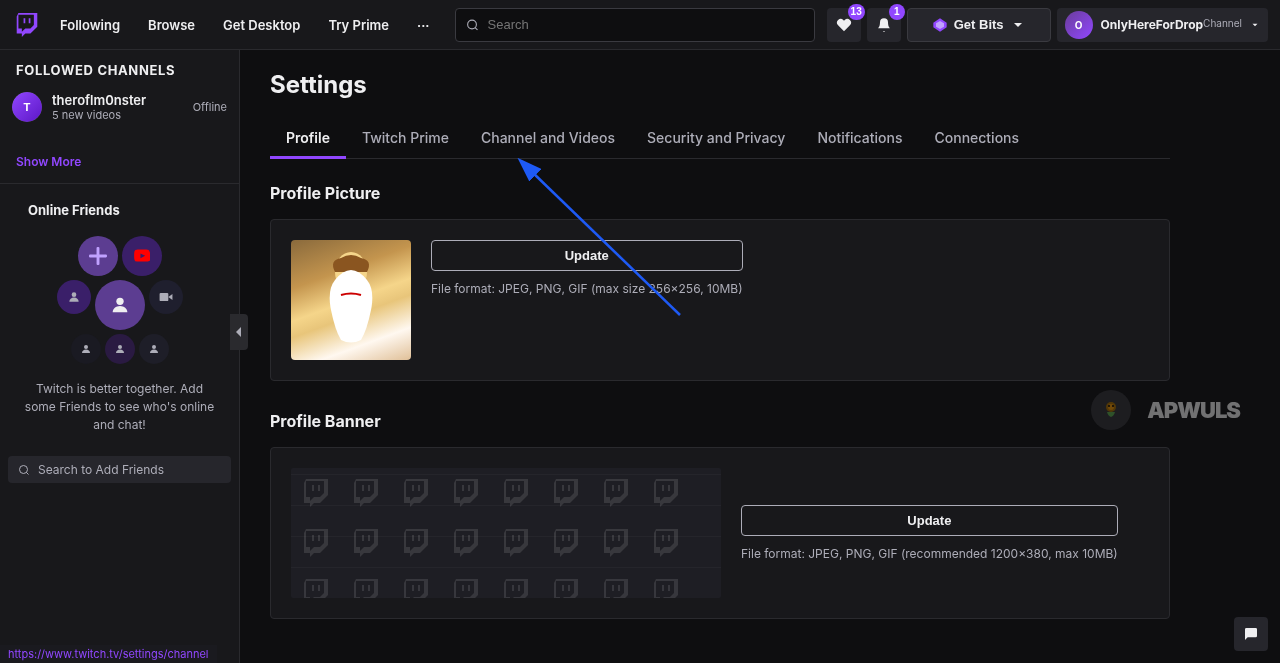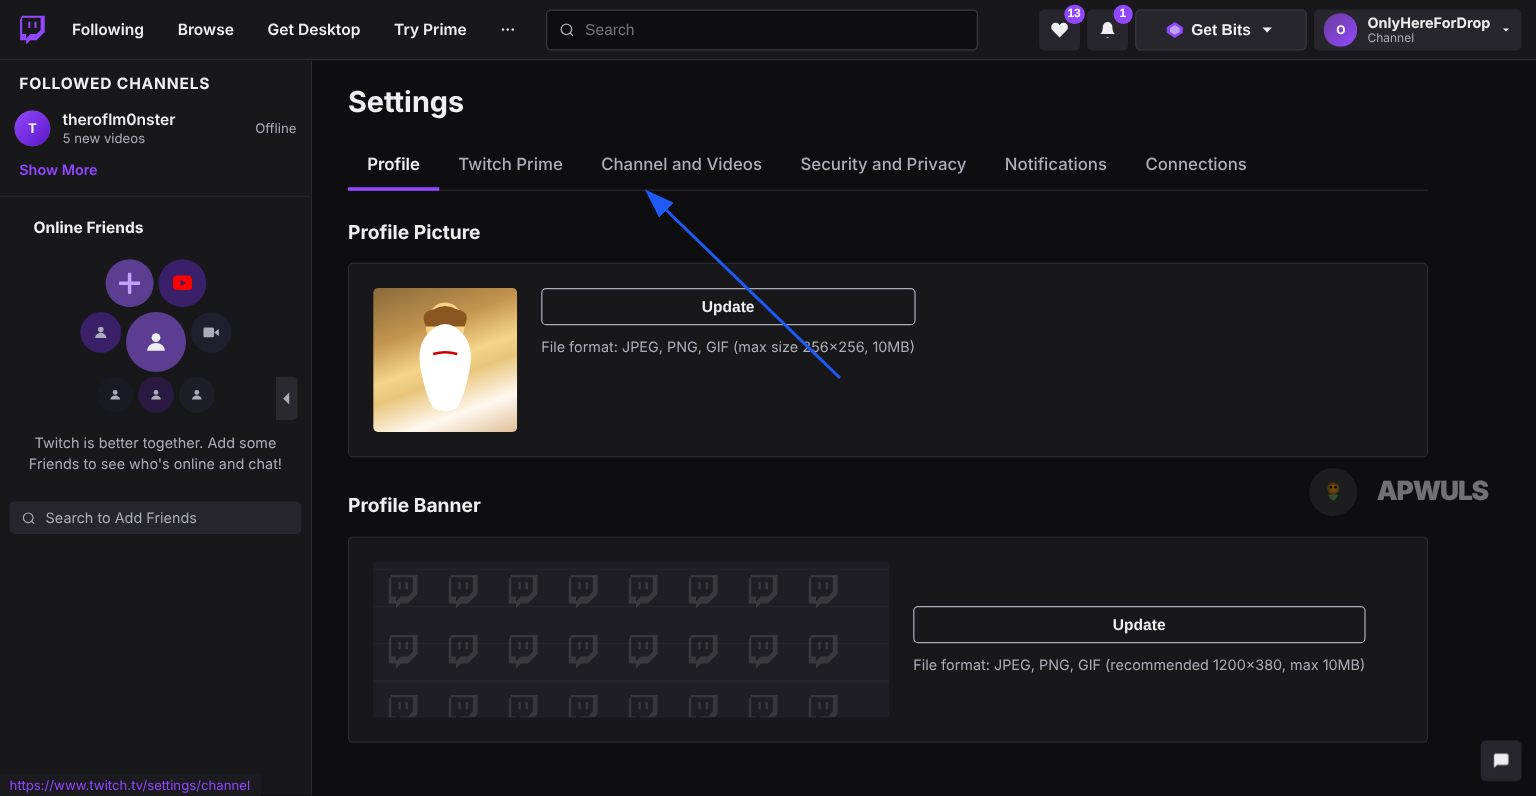--- a/index.html
+++ b/index.html
@@ -35,44 +35,44 @@
       display: flex; align-items: center; gap: 6px;
       background: #26262c; border: 1px solid #3a3a40; border-radius: 4px;
       color: #efeff1; font-size: 13px; font-weight: 600; padding: 0 24px; height: 34px; cursor: pointer;
     }
     .get-bits-btn svg { width: 16px; height: 16px; }
     .user-btn {
       display: flex; align-items: center; gap: 8px;
       background: #26262c; border-radius: 4px; padding: 0 8px; height: 34px; cursor: pointer;
     }
     .user-avatar { width: 28px; height: 28px; border-radius: 50%; background: #9147ff; overflow: hidden; }
-    .user-info { display: flex; flex-direction: column; }
+    .user-info { display: flex; }
     .user-name { font-size: 12px; font-weight: 700; color: #efeff1; }
     .user-status { font-size: 10px; color: #adadb8; }
 
     
     .layout { display: flex; margin-top: 50px; height: calc(663px - 50px); }
 
     
     .sidebar {
-      width: 260px; background: #18181b; border-right: 1px solid #2a2a2e;
+      width: 240px; background: #18181b; border-right: 1px solid #2a2a2e;
       overflow-y: auto; flex-shrink: 0; display: flex; flex-direction: column;
     }
     .sidebar-section-title {
       font-size: 13px; font-weight: 700; color: #efeff1; padding: 12px 16px 8px;
       text-transform: uppercase; letter-spacing: 0.05em;
     }
     .sidebar-channel { display: flex; align-items: center; gap: 10px; padding: 6px 12px; cursor: pointer; }
     .channel-avatar { width: 30px; height: 30px; border-radius: 50%; background: #555; flex-shrink: 0; overflow: hidden; }
     .channel-avatar-inner { width: 100%; height: 100%; background: linear-gradient(135deg, #9147ff, #5c16c5); border-radius: 50%; display: flex; align-items: center; justify-content: center; color: #fff; font-size: 11px; font-weight: 700; }
     .channel-info { flex: 1; }
     .channel-name { font-size: 13px; font-weight: 600; color: #efeff1; }
     .channel-sub { font-size: 11px; color: #adadb8; }
     .channel-status-offline { font-size: 11px; color: #adadb8; }
-    .show-more { padding: 6px 16px; color: #9147ff; font-size: 12px; font-weight: 600; cursor: pointer; }
+    .show-more { padding: 6px 16px; color: #9147ff; font-size: 12px; font-weight: 600; cursor: pointer; margin-top: 20px; }
     .sidebar-divider { height: 1px; background: #2a2a2e; margin: 8px 0; }
     .online-friends-title { font-size: 13px; font-weight: 700; color: #efeff1; padding: 10px 28px 8px; }
     .friends-icons { padding: 8px 16px; display: flex; flex-direction: column; align-items: center; }
     .friends-hex-grid { display: flex; flex-direction: column; align-items: center; margin-bottom: 10px; }
     .friends-row { display: flex; gap: 4px; margin: 2px 0; }
     .hex-icon {
       width: 40px; height: 40px; border-radius: 50%; background: #3a3a40;
       display: flex; align-items: center; justify-content: center; font-size: 16px;
     }
     .hex-icon.purple-bg { background: #5c3d91; }

